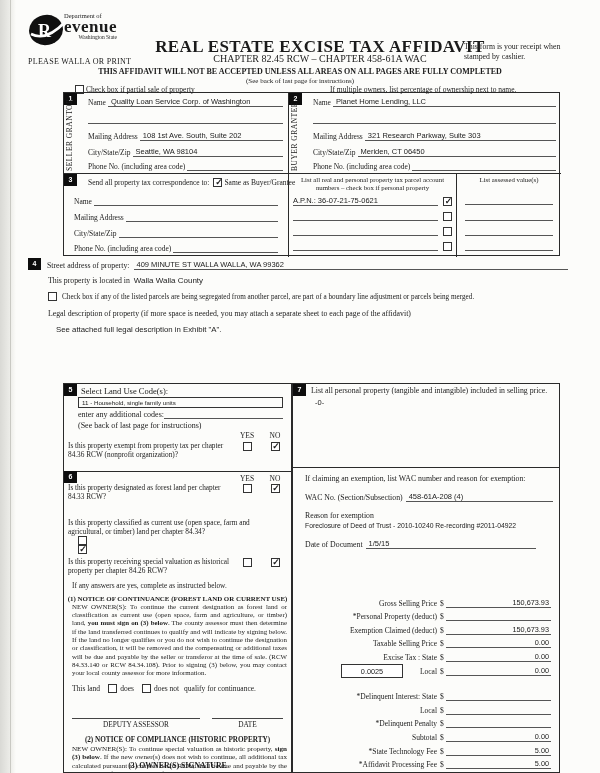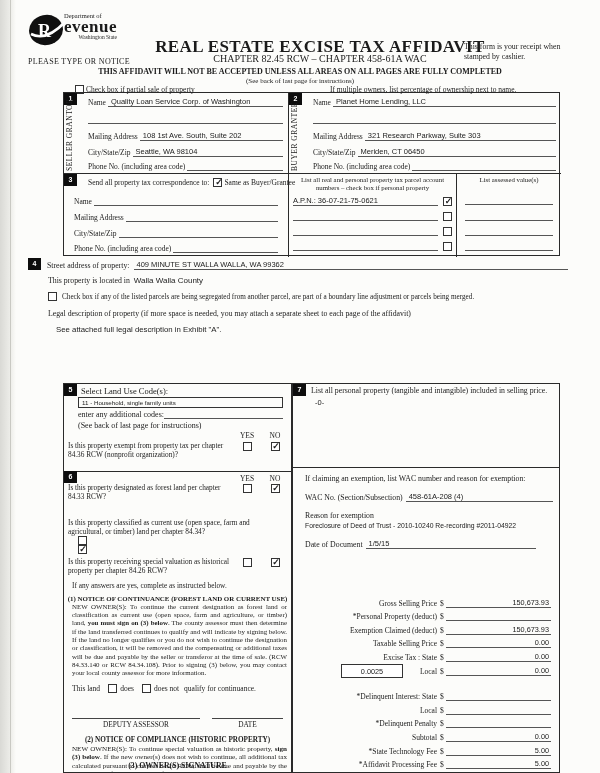--- a/index.html
+++ b/index.html
@@ -146,21 +146,21 @@
       <path d="M3 22 Q 18 30 37 10" stroke="#fff" stroke-width="2.6" fill="none"></path>
       <text x="10" y="25" fill="#fff" font-size="18" font-weight="bold" font-family="Liberation Serif, serif">R</text>
     </svg>
   </span>
   <span class="logo-text">
     <div class="logo-dept">Department of</div>
     <div class="logo-rev">evenue</div>
     <div class="logo-state">Washington State</div>
   </span>
 </div>
-<div class="abs please-type">PLEASE TYPE OR NOTICE</div>
+<div class="abs please-type">PLEASE WALLA OR PRINT</div>
 <div class="abs title">REAL ESTATE EXCISE TAX AFFIDAVIT</div>
 <div class="abs subtitle">CHAPTER 82.45 RCW – CHAPTER 458-61A WAC</div>
 <div class="abs receipt">This form is your receipt when stamped by cashier.</div>
 <div class="abs warning">THIS AFFIDAVIT WILL NOT BE ACCEPTED UNLESS ALL AREAS ON ALL PAGES ARE FULLY COMPLETED</div>
 <div class="abs seeback">(See back of last page for instructions)</div>
 <div class="abs partial-row">
   <span class="cb"></span>
   <span style="margin-left:2px;">Check box if partial sale of property</span>
 </div>
 <div class="abs multi-note">If multiple owners, list percentage of ownership next to name.</div>

